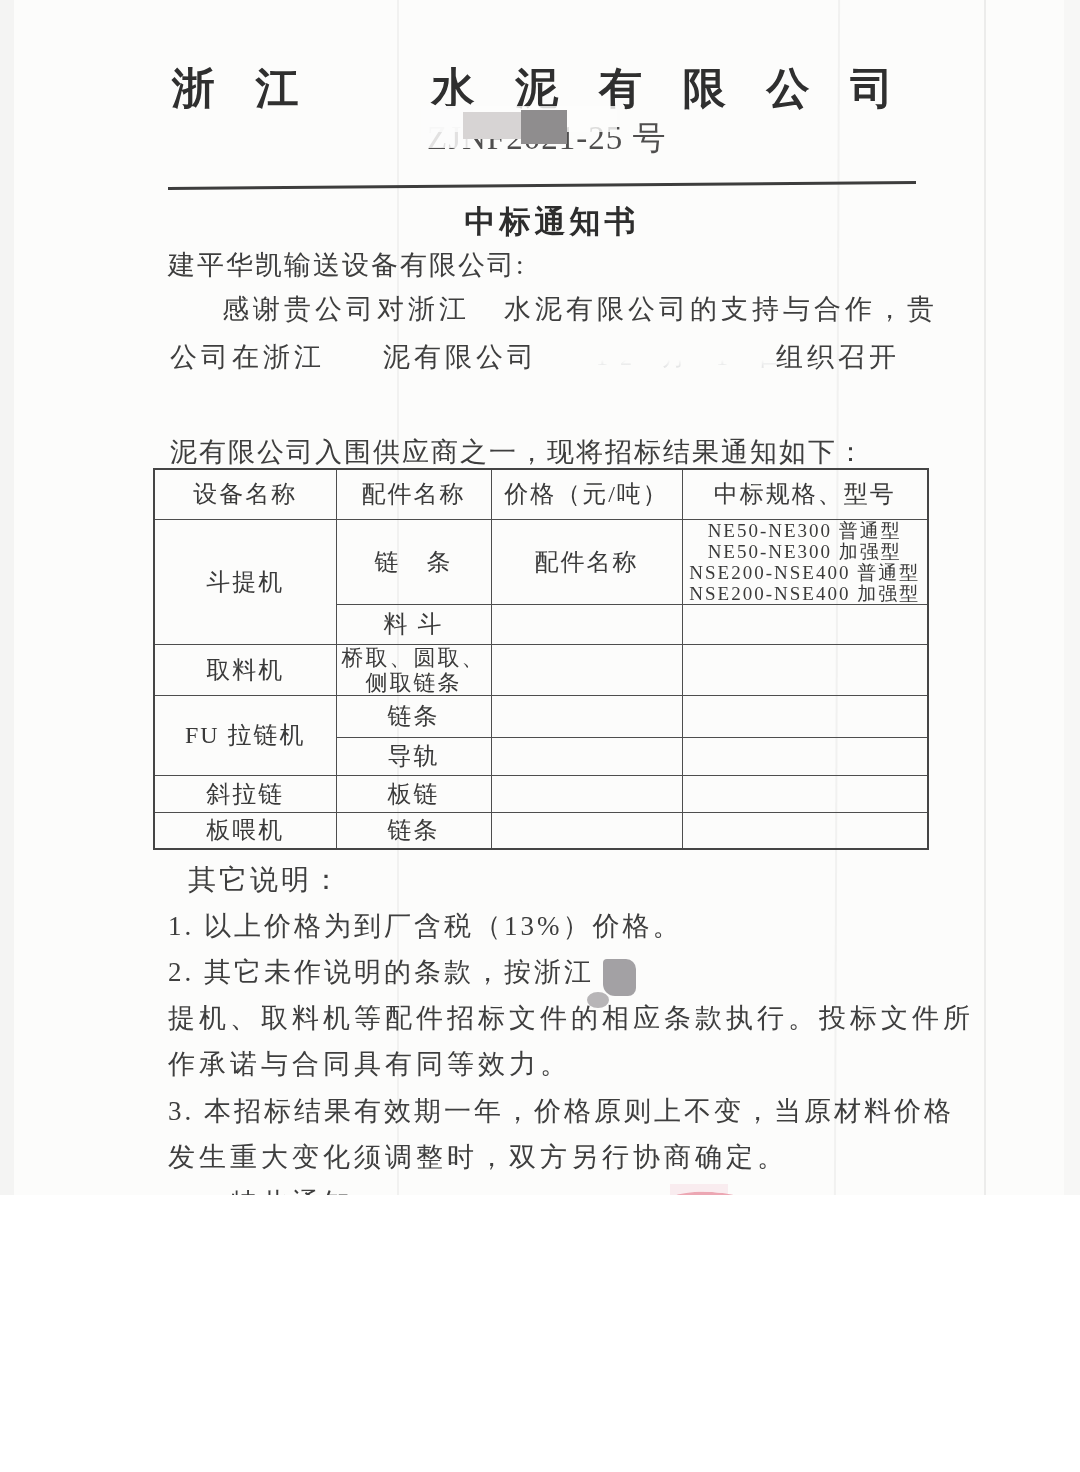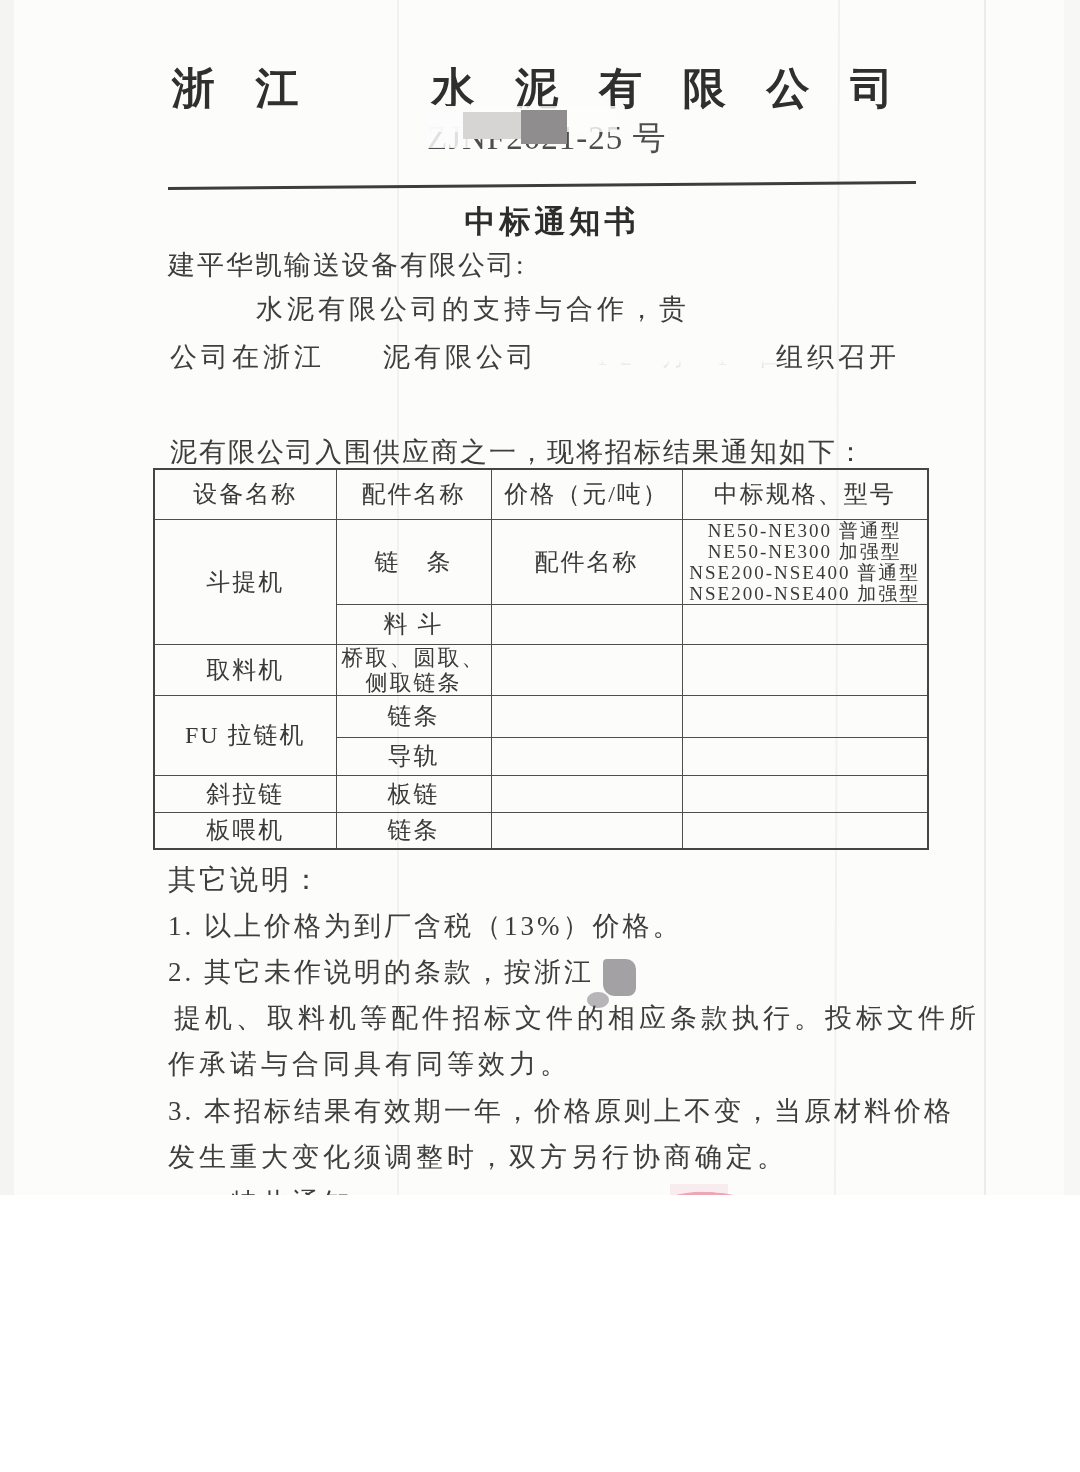--- a/index.html
+++ b/index.html
@@ -80,20 +80,21 @@
     <span class="ov-dark"></span>
   </div>
 
   <div class="rule"></div>
 
   <div class="heading">中标通知书</div>
 
   <div class="tline" style="top:248px;left:168px;letter-spacing:2px;">建平华凯输送设备有限公司:</div>
 
   <div class="tline" style="top:292px;left:222px;">
+    <span>感谢贵公司对浙江</span>
     <span class="sp" style="width:34px;"></span>
     <span>水泥有限公司的支持与合作，贵</span>
   </div>
   <div class="tline" style="top:340px;">
     <span>公司在浙江</span>
     <span class="sp" style="width:58px;"></span>
     <span>泥有限公司</span>
     <span class="redact-smudge">
       <span class="remnant">12 月 1 日</span>
       <span class="veil"></span>
@@ -160,27 +161,27 @@
     </tr>
     <tr style="height:37px">
       <td>板喂机</td>
       <td>链条</td>
       <td></td>
       <td></td>
     </tr>
   </tbody>
     </table>
 
-  <div class="note" style="top:862px;font-size:28px;">其它说明：</div>
+  <div class="note" style="top:862px;font-size:28px;margin-left:20px;">其它说明：</div>
   <div class="note" style="top:908px;">1. 以上价格为到厂含税（13%）价格。</div>
   <div class="note" style="top:954px;">
     <span>2. 其它未作说明的条款，按浙江</span>
     <span class="blob-redact"></span>
   </div>
-  <div class="note" style="top:1000px;letter-spacing:4px;margin-left:6px;">提机、取料机等配件招标文件的相应条款执行。投标文件所</div>
+  <div class="note" style="top:1000px;letter-spacing:4px;">提机、取料机等配件招标文件的相应条款执行。投标文件所</div>
   <div class="note" style="top:1046px;letter-spacing:4px;">作承诺与合同具有同等效力。</div>
   <div class="note" style="top:1093px;">3. 本招标结果有效期一年，价格原则上不变，当原材料价格</div>
   <div class="note" style="top:1139px;letter-spacing:4px;">发生重大变化须调整时，双方另行协商确定。</div>
   <div class="note" style="top:1185px;left:230px;letter-spacing:4px;">特此通知。</div>
 
   <div class="sig">浙江</div>
   <div class="abs" style="inset:0;">
       <div class="mz" style="left: 635px; top: 1228px; width: 40px; height: 40px; background: rgb(244, 239, 241); opacity: 1;"></div>
       <div class="mz" style="left: 675px; top: 1228px; width: 40px; height: 40px; background: rgb(171, 141, 156); opacity: 1;"></div>
       <div class="mz" style="left: 715px; top: 1228px; width: 40px; height: 40px; background: rgb(236, 208, 216); opacity: 1;"></div>

